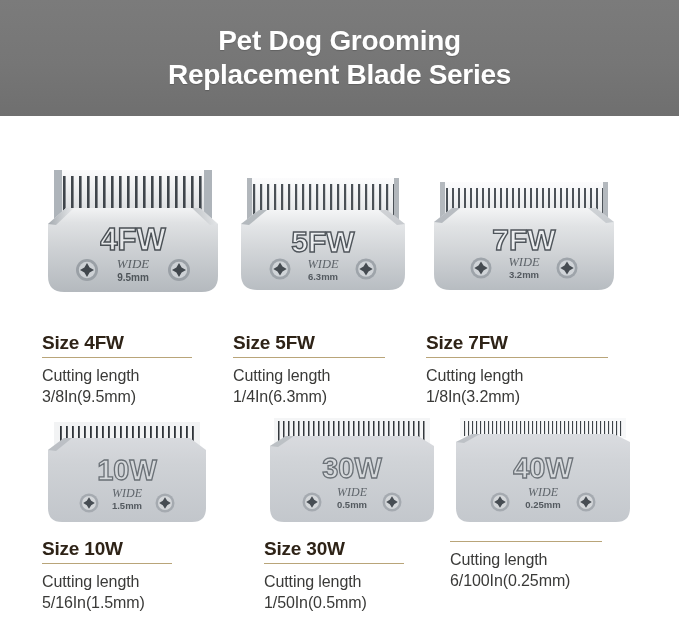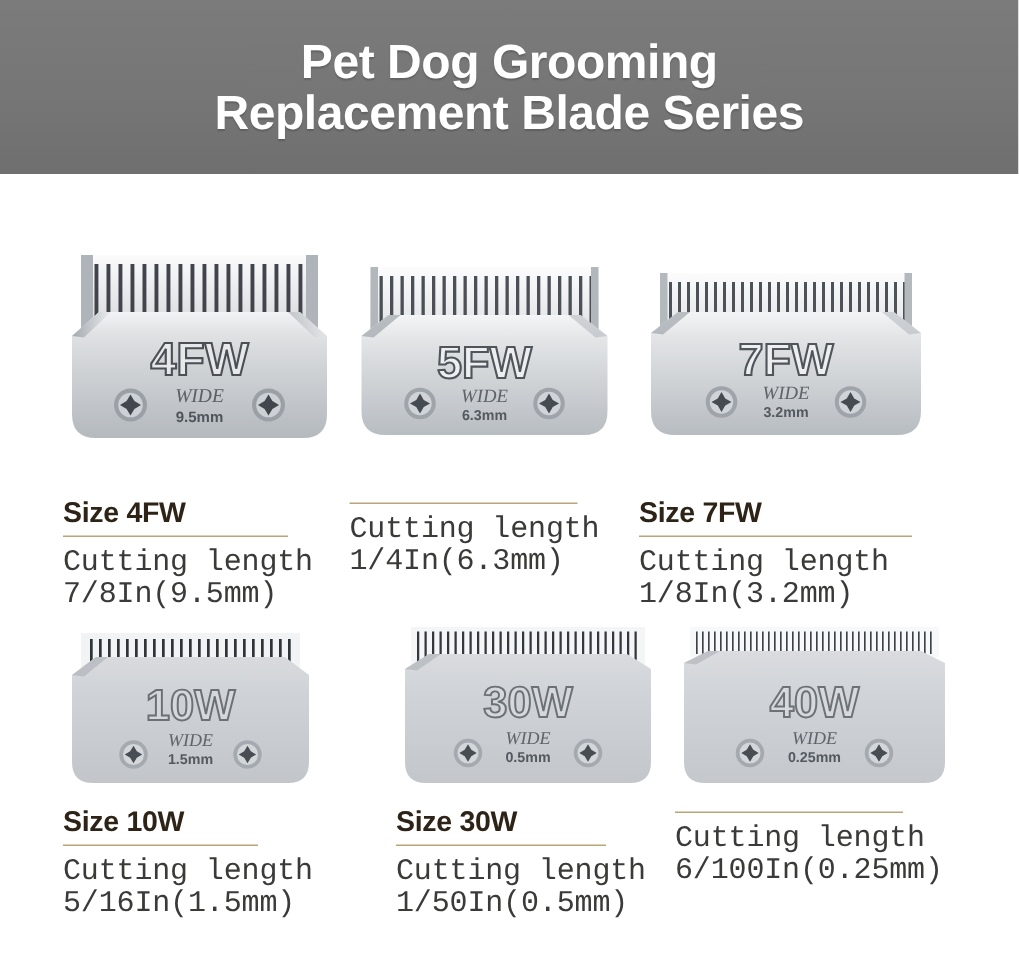--- a/index.html
+++ b/index.html
@@ -26,21 +26,21 @@
     background: linear-gradient(180deg, #7b7b7b 0%, #767676 55%, #6f6f6f 100%);
     display: flex;
     flex-direction: column;
     align-items: center;
     justify-content: center;
   }
   .header-line {
     color: #ffffff;
     font-family: "Liberation Sans", sans-serif;
     font-weight: bold;
-    font-size: 32px;
+    font-size: 28px;
     line-height: 34px;
     letter-spacing: -0.3px;
     text-align: left;
     white-space: nowrap;
     text-shadow: 0 1px 1px rgba(0,0,0,0.18);
   }
 
   
   .products {
     position: absolute;
@@ -108,22 +108,22 @@
     margin-bottom: 7px;
   }
   .row-1 .col-0 .title-rule { width: 150px; }
   .row-1 .col-1 .title-rule { width: 152px; }
   .row-1 .col-2 .title-rule { width: 182px; }
   .row-2 .col-0 .title-rule { width: 130px; }
   .row-2 .col-1 .title-rule { width: 140px; }
   .row-2 .col-2 .title-rule { width: 152px; }
 
   .cut-label, .cut-value {
-    font-family: Liberation Mono, monospace;
-    font-size: 20px;
+    font-family: Liberation Sans, sans-serif;
+    font-size: 16px;
     line-height: 21px;
     color: #3a3a38;
     letter-spacing: -0.1px;
     white-space: nowrap;
     margin: 0;
   }
 </style>
 </head>
 <body>
 
@@ -206,21 +206,21 @@
             <circle cx="137" cy="106" r="11" fill="#9aa0a6"></circle>
             <circle cx="137" cy="106" r="8.2" fill="#cdd1d5"></circle>
             <path d="M137 99 L139.6 103.4 L144 106 L139.6 108.6 L137 113 L134.4 108.6 L130 106 L134.4 103.4 Z" fill="#41474d"></path>
           </g>
         </svg>
       </div>
       <div class="info-block">
         <p class="size-title">Size 4FW</p>
         <div class="title-rule"></div>
         <p class="cut-label">Cutting length</p>
-        <p class="cut-value">7/8In(9.5mm)</p>
+        <p class="cut-value">3/8In(9.5mm)</p>
       </div>
     </div>
 
     <div class="prod-cell col-1">
       <div class="blade-wrap">
         <svg class="blade-svg" width="180" height="135" viewBox="0 0 180 135">
           <defs>
             <linearGradient id="body5" x1="0" y1="0" x2="0" y2="1">
               <stop offset="0%" stop-color="#f4f5f6"></stop>
               <stop offset="20%" stop-color="#e3e5e7"></stop>
@@ -273,20 +273,21 @@
             <path d="M47 98.4 L49.5 102.6 L53.7 105 L49.5 107.4 L47 111.6 L44.5 107.4 L40.3 105 L44.5 102.6 Z" fill="#454b51"></path>
           </g>
           <g>
             <circle cx="133" cy="105" r="10.5" fill="#9ea4aa"></circle>
             <circle cx="133" cy="105" r="7.8" fill="#d0d4d8"></circle>
             <path d="M133 98.4 L135.5 102.6 L139.7 105 L135.5 107.4 L133 111.6 L130.5 107.4 L126.3 105 L130.5 102.6 Z" fill="#454b51"></path>
           </g>
         </svg>
       </div>
       <div class="info-block">
+        <p class="size-title">Size 5FW</p>
         <div class="title-rule"></div>
         <p class="cut-label">Cutting length</p>
         <p class="cut-value">1/4In(6.3mm)</p>
       </div>
     </div>
 
     <div class="prod-cell col-2">
       <div class="blade-wrap">
         <svg class="blade-svg" width="196" height="135" viewBox="0 0 196 135">
           <defs>

